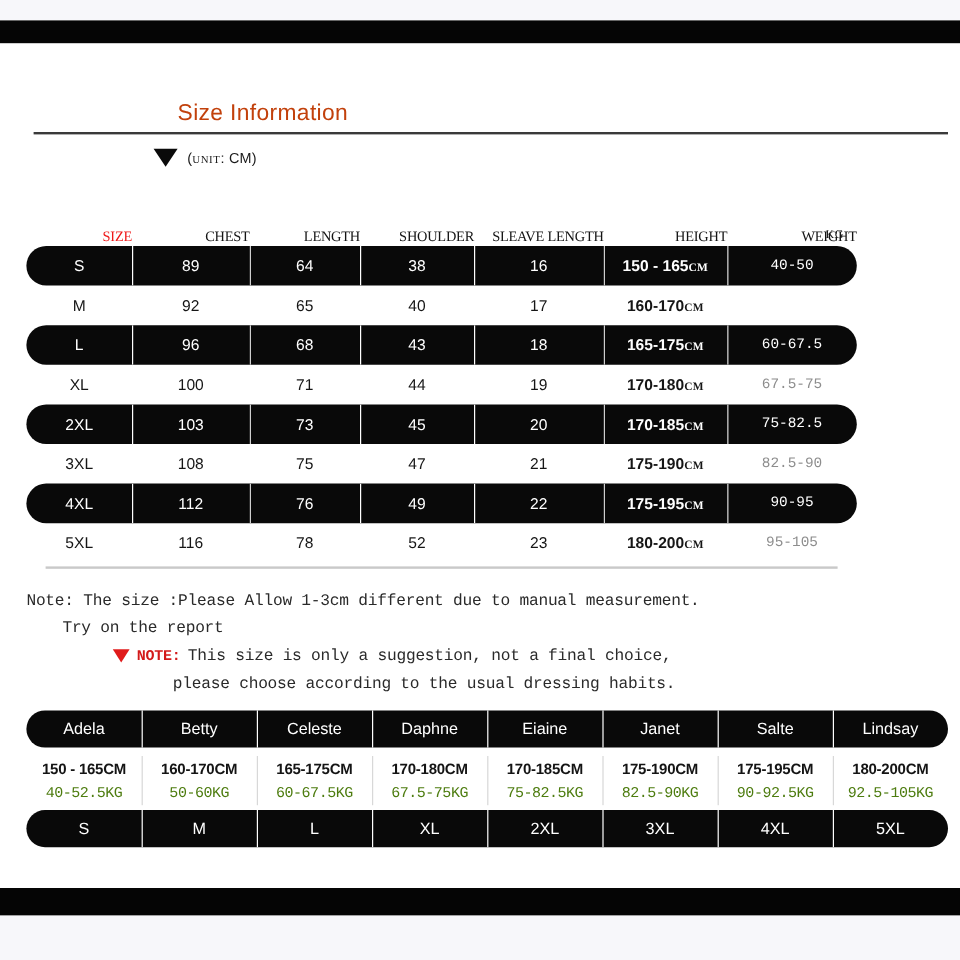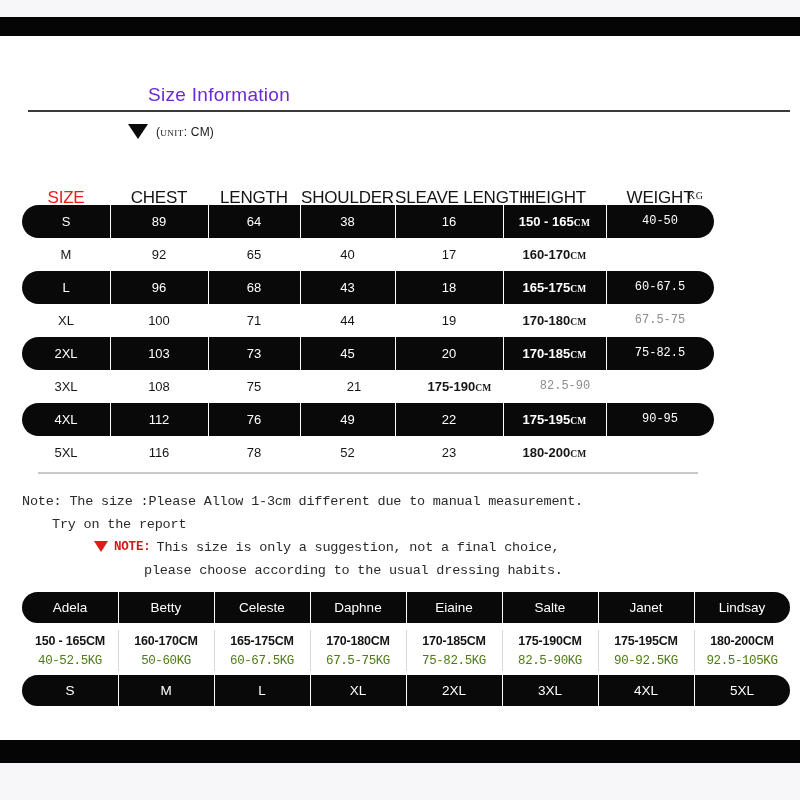--- a/index.html
+++ b/index.html
@@ -36,21 +36,21 @@
     position: absolute; left: 0; top: 763px; width: 800px; height: 37px;
     background: #f7f7fa;
   }
 
   
   .title {
     position: absolute;
     left: 148px; top: 84px;
     font-size: 19px;
     letter-spacing: 0.3px;
-    color: #6d28d9;
+    color: #c2410c;
     font-family: "Liberation Sans", sans-serif;
   }
   .title-rule {
     position: absolute;
     left: 28px; top: 110px; width: 762px; height: 2px;
     background: #3a3a3a;
   }
   .unit-row {
     position: absolute;
     left: 128px; top: 124px;
@@ -78,26 +78,27 @@
     position: absolute;
     left: 22px; top: 183px;
     width: 692px;
   }
   .mt-head {
     display: flex;
     height: 22px;
     align-items: flex-end;
   }
   .mt-head .cell {
-    text-align: center;
-    font-size: 17px;
+    text-align: right;
+    font-size: 12px;
     color: #141414;
     letter-spacing: -0.2px;
     line-height: 15px;
     white-space: nowrap;
+    font-family: Liberation Serif, serif;
   }
   .mt-head .cell.size-col { color: #ef1a1a; }
 
   .mt-row {
     display: flex;
     height: 33px;
     align-items: center;
     position: relative;
   }
   .mt-row.dark {
@@ -325,40 +326,42 @@
           <div class="cell length-col">73</div>
           <div class="cell shoulder-col">45</div>
           <div class="cell sleave-col">20</div>
           <div class="cell height-col">170-185<span class="cm">CM</span></div>
           <div class="cell weight-col">75-82.5</div>
         </div>
         <div class="mt-row light">
           <div class="cell size-col">3XL</div>
           <div class="cell chest-col">108</div>
           <div class="cell length-col">75</div>
+          <div class="cell shoulder-col">47</div>
           <div class="cell sleave-col">21</div>
           <div class="cell height-col">175-190<span class="cm">CM</span></div>
           <div class="cell weight-col">82.5-90</div>
         </div>
         <div class="mt-row dark">
           <div class="cell size-col">4XL</div>
           <div class="cell chest-col">112</div>
           <div class="cell length-col">76</div>
           <div class="cell shoulder-col">49</div>
           <div class="cell sleave-col">22</div>
           <div class="cell height-col">175-195<span class="cm">CM</span></div>
           <div class="cell weight-col">90-95</div>
         </div>
         <div class="mt-row light">
           <div class="cell size-col">5XL</div>
           <div class="cell chest-col">116</div>
           <div class="cell length-col">78</div>
           <div class="cell shoulder-col">52</div>
           <div class="cell sleave-col">23</div>
           <div class="cell height-col">180-200<span class="cm">CM</span></div>
+          <div class="cell weight-col">95-105</div>
         </div>
       </div>
   </div>
 
   <div class="mid-rule"></div>
 
   <div class="notes">
     <div class="ln">Note: The size :Please Allow 1-3cm different due to manual measurement.</div>
     <div class="ln ln2">Try on the report</div>
     <div class="ln ln3">
@@ -369,22 +372,22 @@
     <div class="ln ln4">please choose according to the usual dressing habits.</div>
   </div>
 
   <div class="name-table">
     <div class="nt-row dark" id="nt-names">
         <div class="nt-cell">Adela</div>
         <div class="nt-cell">Betty</div>
         <div class="nt-cell">Celeste</div>
         <div class="nt-cell">Daphne</div>
         <div class="nt-cell">Eiaine</div>
+        <div class="nt-cell">Janet</div>
         <div class="nt-cell">Salte</div>
-        <div class="nt-cell">Janet</div>
         <div class="nt-cell">Lindsay</div>
       </div>
     <div class="spacer-6"></div>
     <div class="nt-row light" id="nt-specs">
         <div class="nt-cell">
           <div class="nt-h">150 - 165CM</div>
           <div class="nt-w">40-52.5KG</div>
         </div>
         <div class="nt-cell">
           <div class="nt-h">160-170CM</div>

